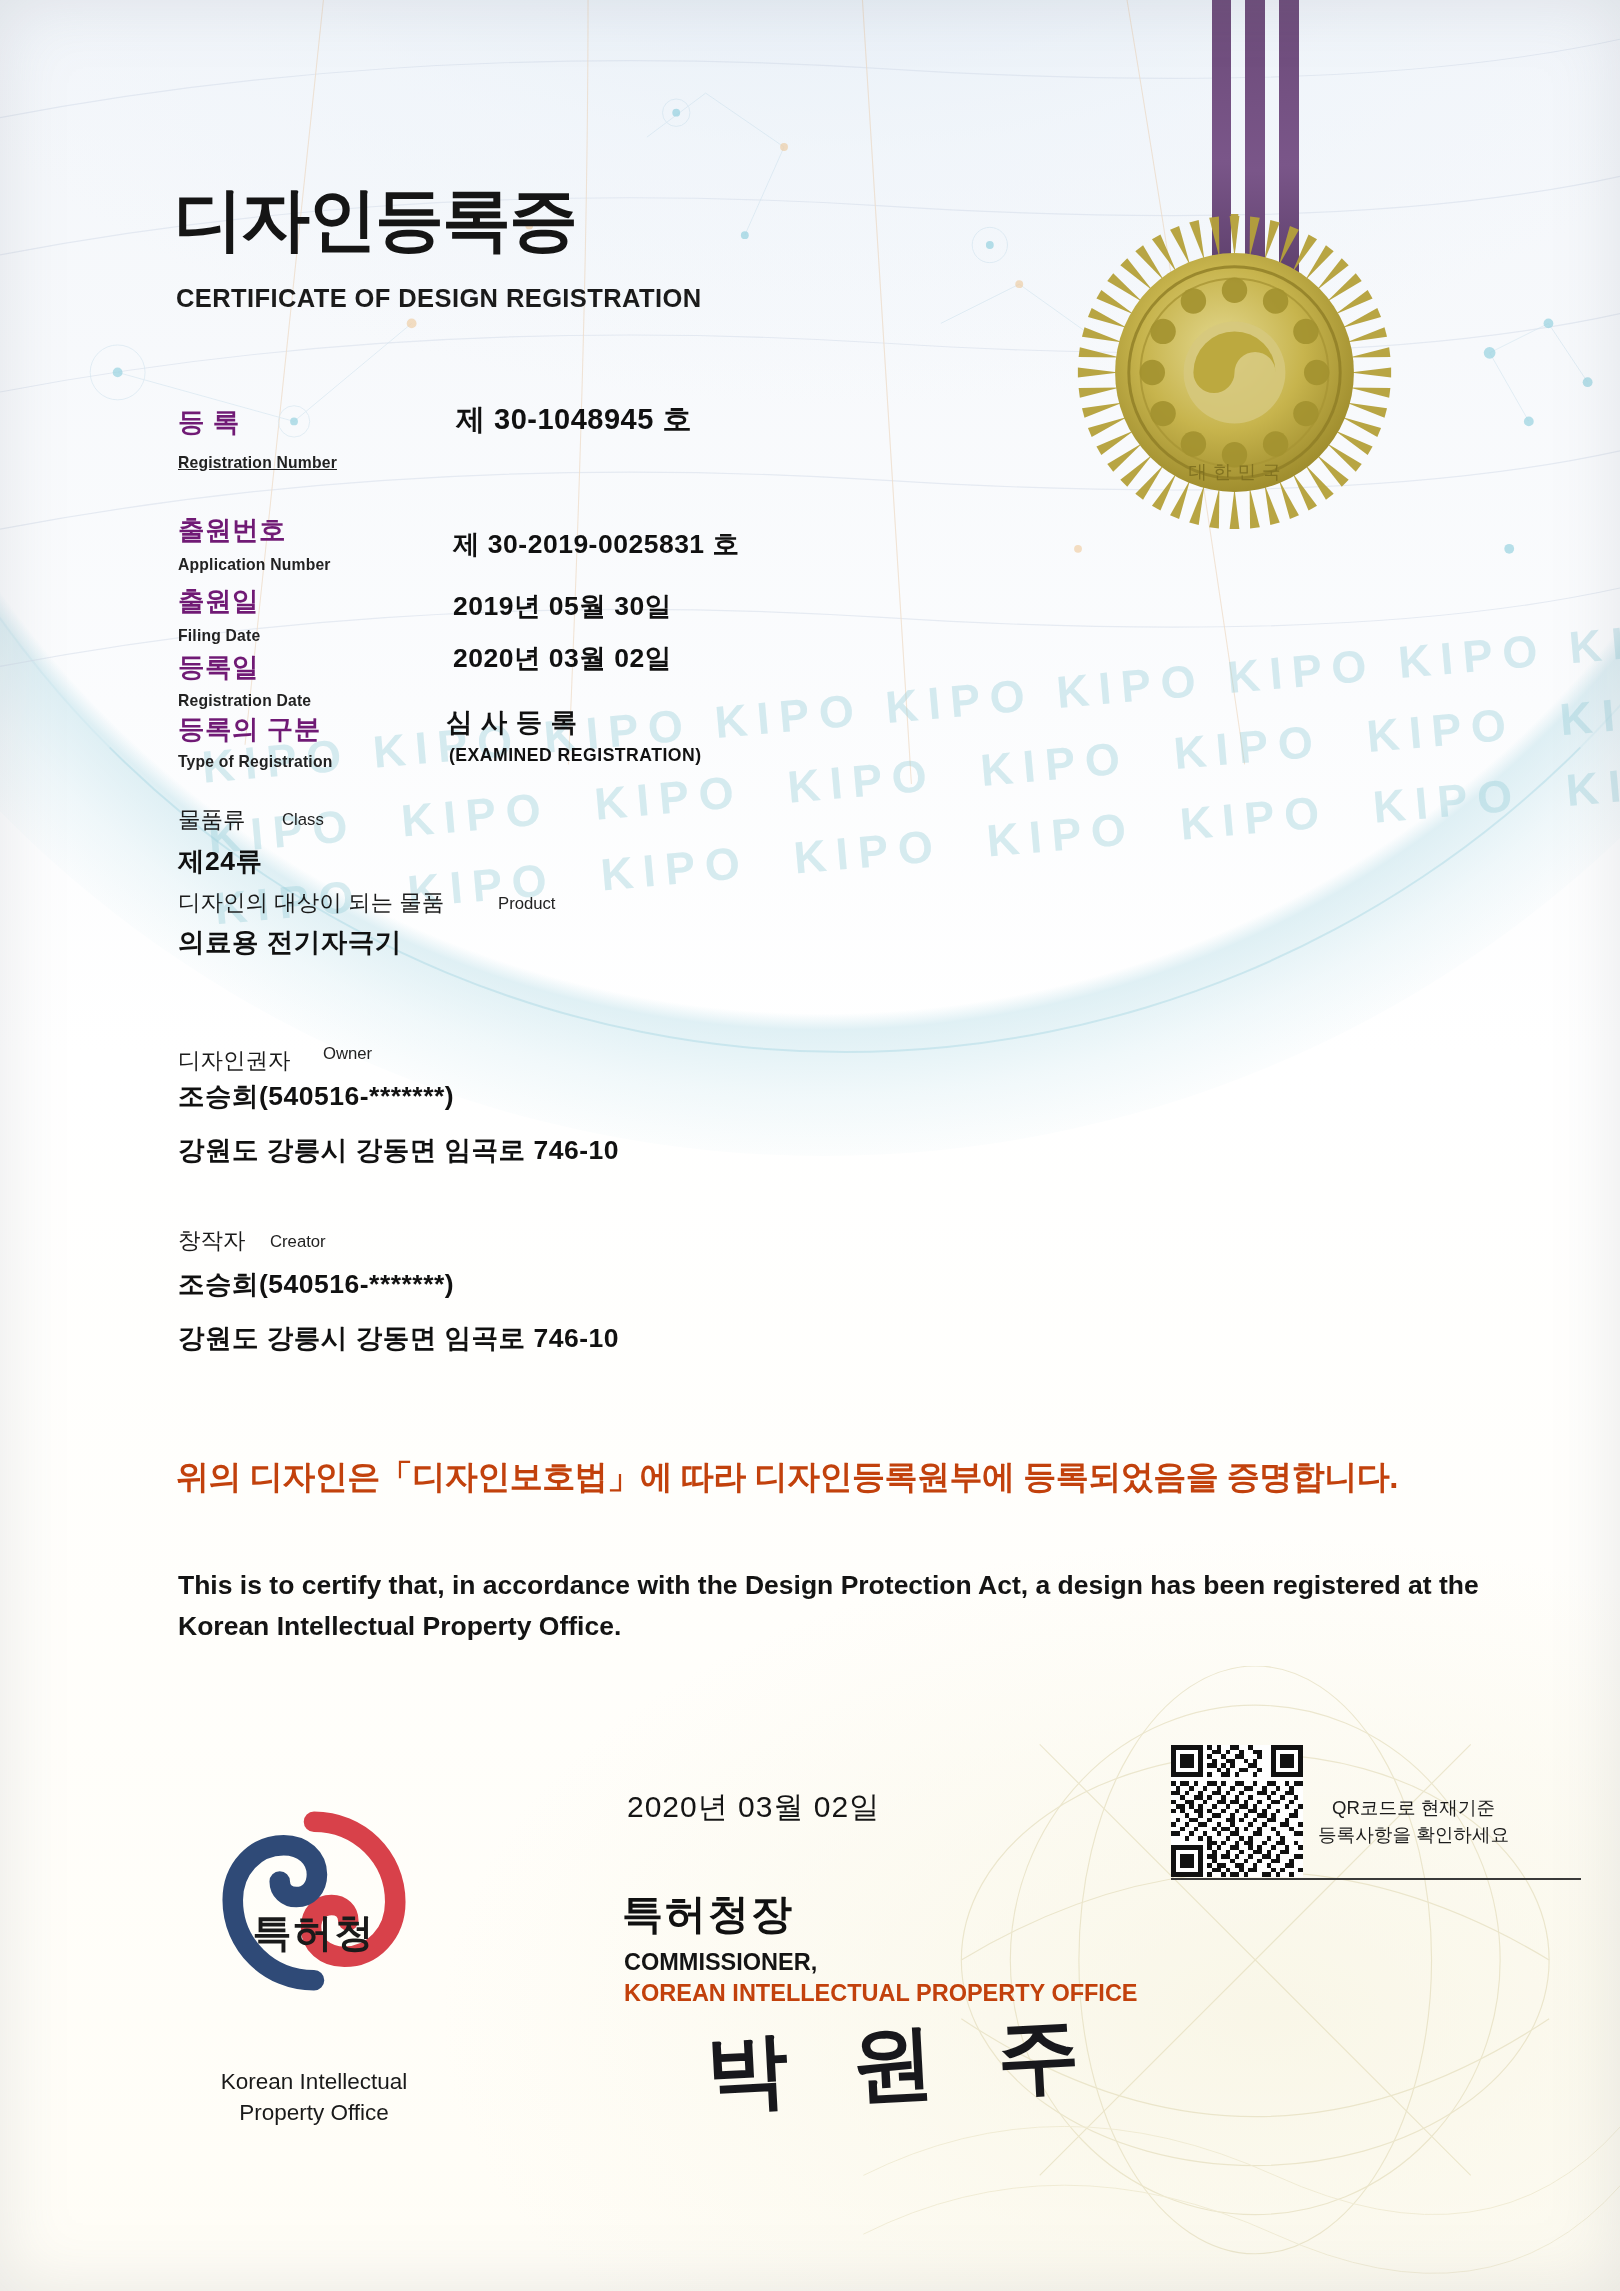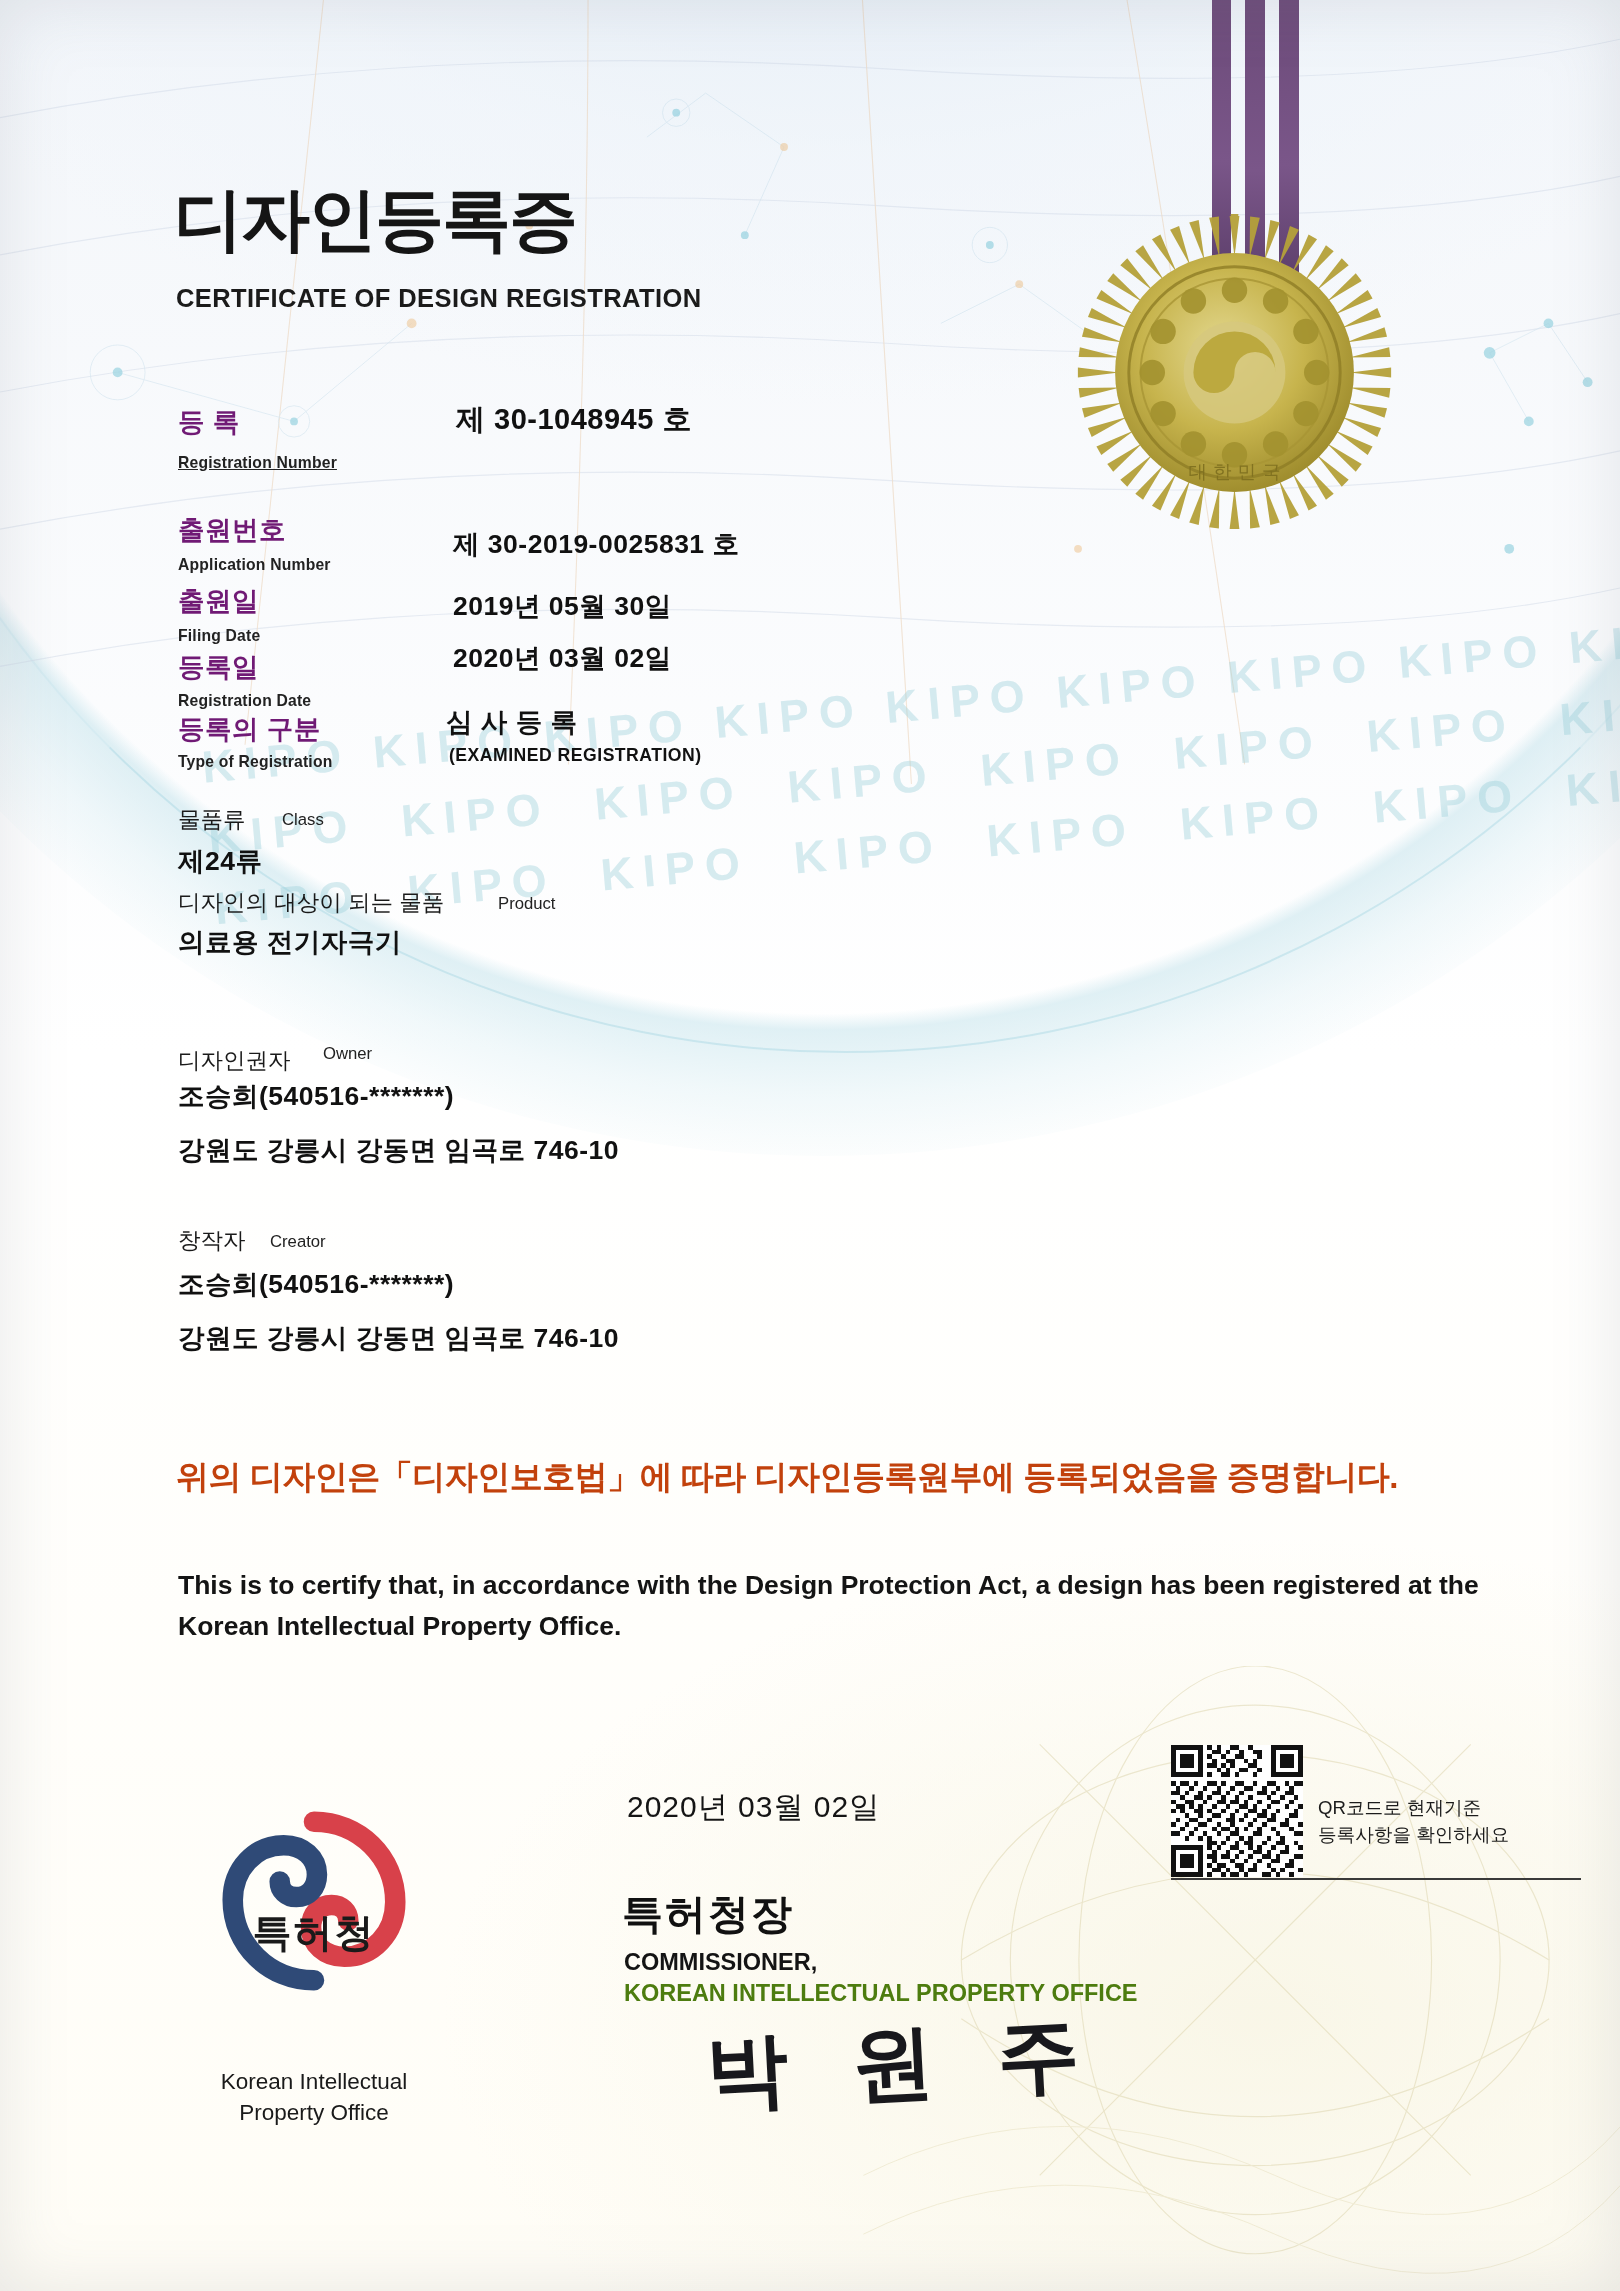--- a/index.html
+++ b/index.html
@@ -217,21 +217,21 @@
     font-size: 23.5px;
     font-weight: bold;
     color: #141414;
   }
   .commissioner-en2 {
     position: absolute;
     left: 624px;
     top: 1980px;
     font-size: 23.5px;
     font-weight: bold;
-    color: #4d7c0f;
+    color: #c2410c;
   }
   .signature {
     position: absolute;
     left: 706px;
     top: 2009px;
     font-size: 82px;
     font-family: "DejaVu Serif", serif;
     font-weight: bold;
     color: #18181c;
     letter-spacing: 17.6px;
@@ -274,20 +274,21 @@
     width: 132px;
     height: 132px;
   }
   .qr-note {
     position: absolute;
     left: 1318px;
     top: 1794px;
     font-size: 18.6px;
     line-height: 27.4px;
     color: #1c1c1c;
+    text-align: center;
   }
   .qr-underline {
     position: absolute;
     left: 1171px;
     top: 1878px;
     width: 410px;
     height: 2px;
     background: #3a3a3a;
   }
 

